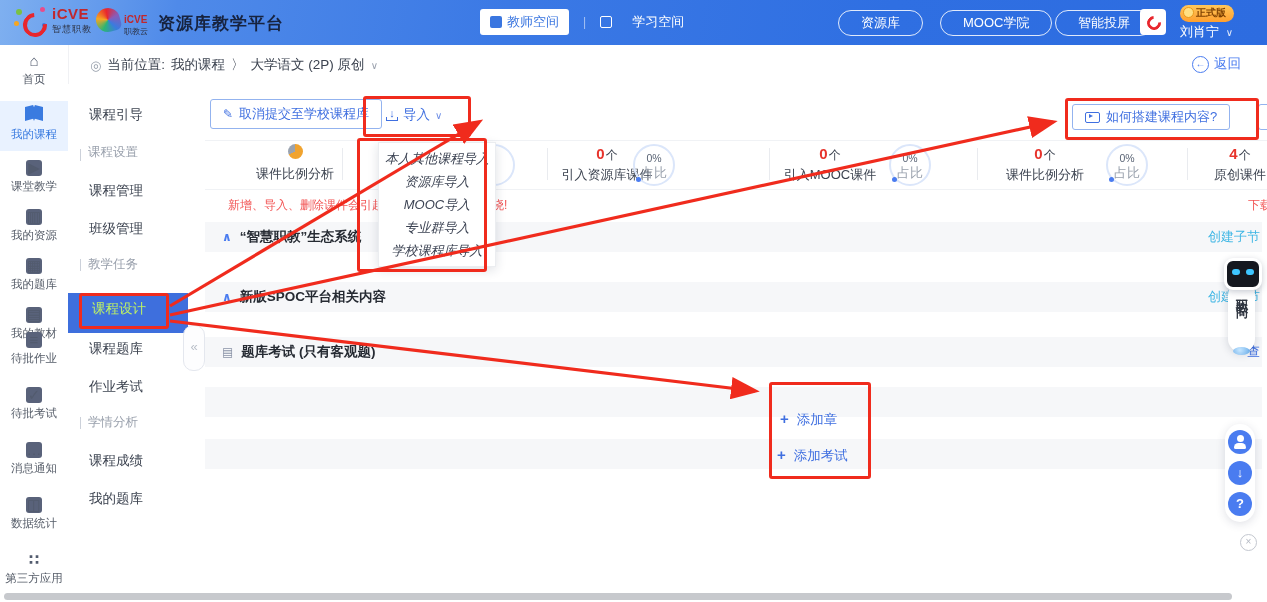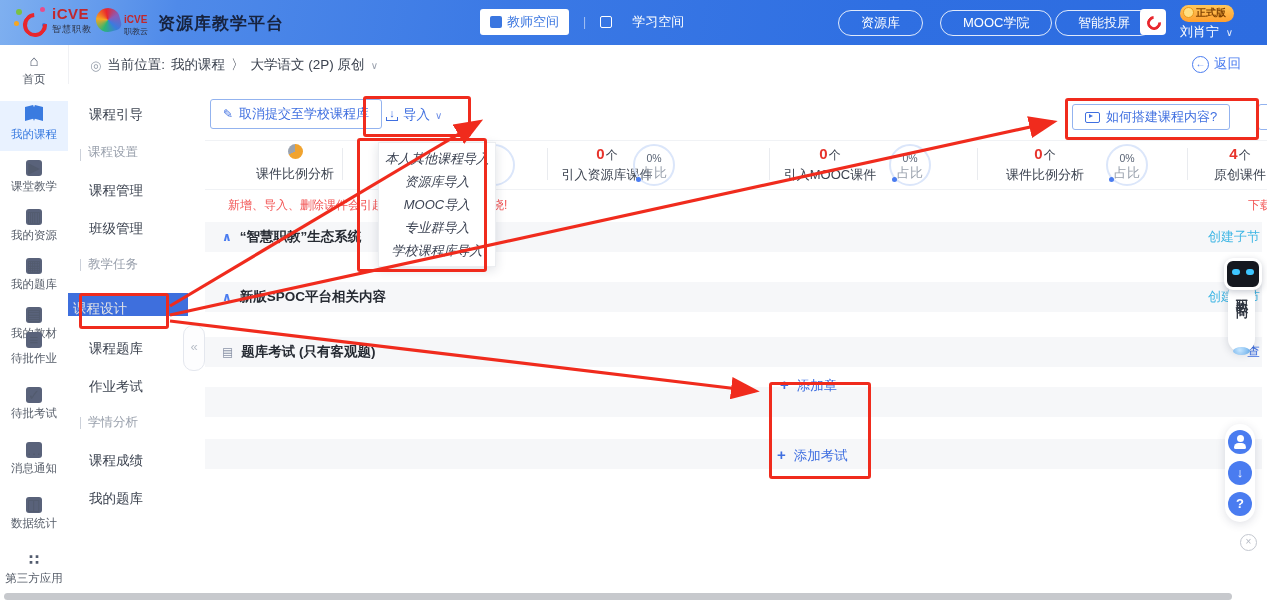--- a/index.html
+++ b/index.html
@@ -58,21 +58,21 @@
   .bookic{display:inline-block;width:18px;height:13px;background:#3a7be0;
     clip-path:polygon(0 12%,45% 0,50% 14%,55% 0,100% 12%,100% 100%,55% 86%,50% 100%,45% 86%,0 100%);}
   .appsic{font-size:15px;font-weight:bold;color:#59627a;line-height:16px;display:inline-block;}
   .homeic{font-size:16px;color:#4a5468;line-height:16px;display:inline-block;}
 
   
   .menubar{position:absolute;left:68px;top:84px;width:120px;height:518px;background:#fff;border-right:1px solid #eef0f3;}
   .m-it{position:absolute;left:0;width:120px;font-size:13.5px;color:#3c4350;padding-left:21px;box-sizing:border-box;cursor:pointer;}
   .m-sec{position:absolute;left:0;width:120px;font-size:12.5px;color:#9aa1ad;padding-left:12px;box-sizing:border-box;display:flex;align-items:center;gap:7px;}
   .secbar{width:1px;height:12px;background:#ccd1da;display:inline-block;}
-  .m-it.active{background:#3e6fdd;color:#e5e5e5;height:23px;line-height:32px;padding-left:5px;}
+  .m-it.active{background:#3e6fdd;color:#bef264;height:40px;line-height:32px;padding-left:24px;}
   .collapse{position:absolute;left:183px;top:325px;width:20px;height:44px;background:#fdfdfe;border:1px solid #e4e7ee;
     border-radius:10px;color:#b9bfc9;font-size:13px;line-height:42px;text-align:center;z-index:30;cursor:pointer;}
 
   
   .content{position:absolute;left:188px;top:84px;width:1079px;height:518px;background:#fff;}
   .btn-outline{position:absolute;height:30px;border:1px solid #93b3ef;border-radius:3px;color:#3f6fe0;font-size:13px;
     display:flex;align-items:center;gap:6px;padding:0 12px;box-sizing:border-box;background:#fff;cursor:pointer;}
   .editic{font-size:12px;color:#3f6fe0;}
   .btn-text{position:absolute;color:#3f6fe0;font-size:13.5px;display:flex;align-items:center;gap:5px;cursor:pointer;}
   .dlic{position:relative;width:12px;height:11px;display:inline-block;}
@@ -361,21 +361,21 @@
       <span class="chev">∧</span>
       <span class="ttl">新版SPOC平台相关内容</span>
       <span class="act teal">创建子节</span>
     </div>
     <div class="secrow" style="top:253px;">
       <span class="docic">▤</span>
       <span class="ttl">题库考试 (只有客观题)</span>
       <span class="act blue">查</span>
     </div>
     <div class="secrow" style="top:303px;"></div>
-    <div class="addlbl" style="left:592px;top:292px;text-align:center;">
+    <div class="addlbl" style="left:592px;top:326px;text-align:center;">
       <span class="pl">+</span><span>添加章</span>
     </div>
     <div class="secrow" style="top:355px;"></div>
     <div class="addlbl" style="left:589px;top:362px;">
       <span class="pl">+</span><span>添加考试</span>
     </div>
   </main>
 
   <div class="dropdown">
     <div class="dd-item">本人其他课程导入</div>

